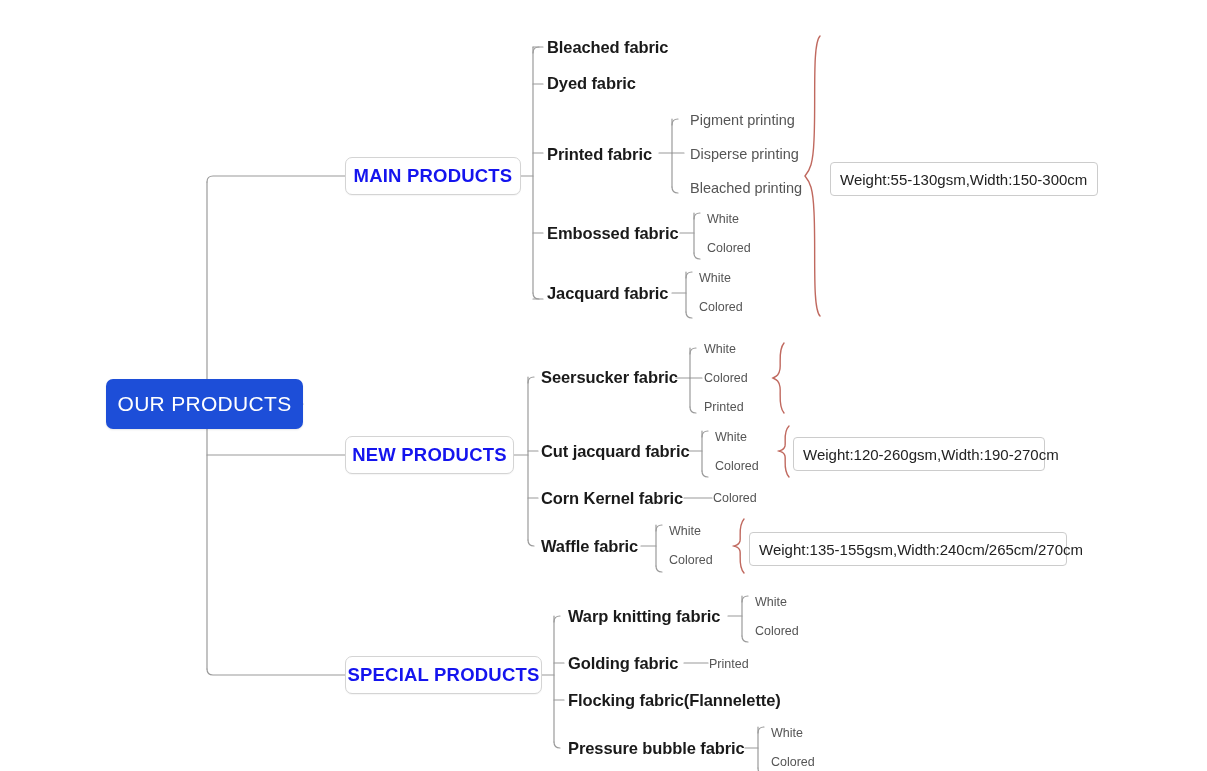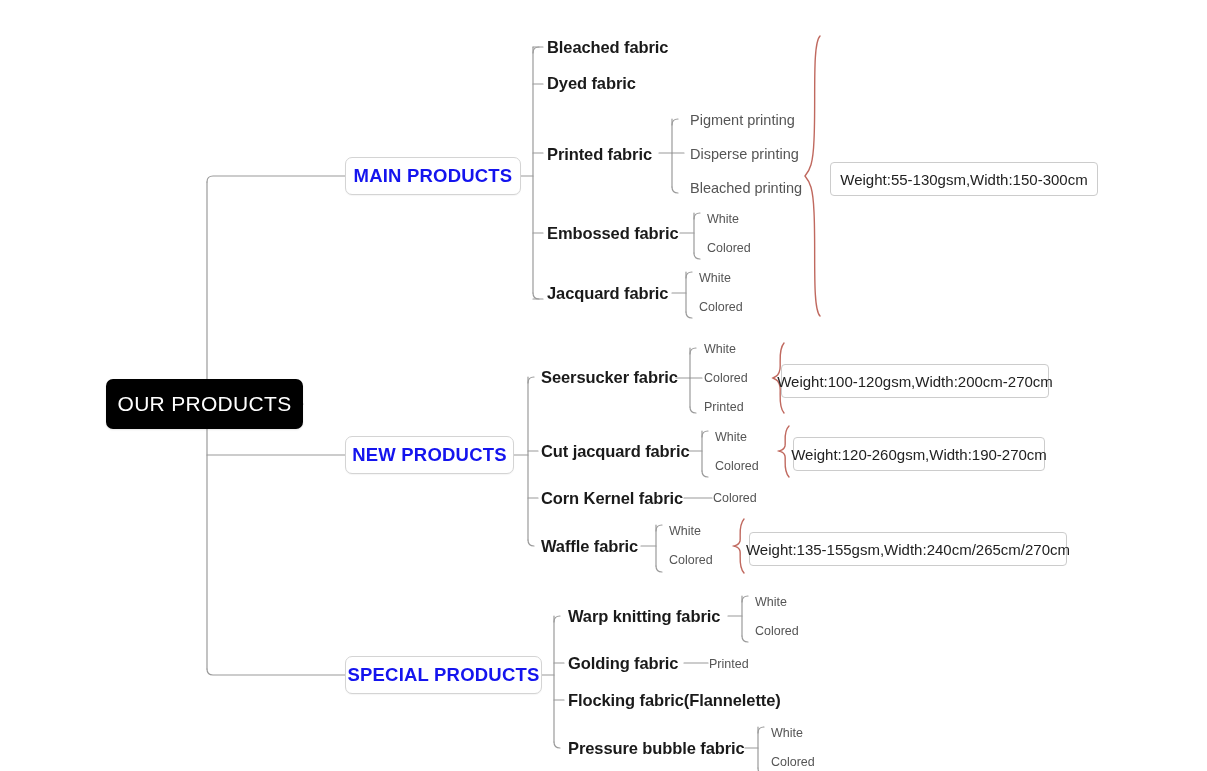--- a/index.html
+++ b/index.html
@@ -27,21 +27,21 @@
     height: 771px;
     pointer-events: none;
   }
   .node {
     position: absolute;
     box-sizing: border-box;
     white-space: nowrap;
   }
   
   .root-node {
-    background: #000000;
+    background: #1d4ed8;
     color: #ffffff;
     border-radius: 7px;
     font-size: 21px;
     font-weight: 400;
     letter-spacing: 0.3px;
     display: flex;
     align-items: center;
     justify-content: center;
     box-shadow: 0 1px 2px rgba(0,0,0,0.10);
   }
@@ -84,21 +84,20 @@
   .info-node {
     background: #ffffff;
     border: 1px solid #cccccc;
     border-radius: 4px;
     color: #222222;
     font-size: 15px;
     font-weight: 400;
     display: flex;
     align-items: center;
     padding: 16px 9px;
-    justify-content: center;
   }
 </style>
 </head>
 <body>
 
 <div id="canvas">
 
   <svg class="lines" viewBox="0 0 1207 771">
     <g fill="none" stroke="#9a9a9a" stroke-width="1.2" stroke-linecap="round" stroke-linejoin="round">
 
@@ -298,23 +297,20 @@
     <span>Colored</span>
   </div>
 
   <div class="node sub-node small" style="left:669px; top:523px; height:16px;">
     <span>White</span>
   </div>
   <div class="node sub-node small" style="left:669px; top:552px; height:16px;">
     <span>Colored</span>
   </div>
 
-  <div class="node info-node" style="left:781px; top:364px; width:268px; height:28px;">
-    <span>Weight:100-120gsm,Width:200cm-270cm</span>
-  </div>
   <div class="node info-node" style="left:793px; top:437px; width:252px; height:20px;">
     <span>Weight:120-260gsm,Width:190-270cm</span>
   </div>
   <div class="node info-node" style="left:749px; top:532px; width:318px; height:28px;">
     <span>Weight:135-155gsm,Width:240cm/265cm/270cm</span>
   </div>
 
   <div class="node prod-node" style="left:568px; top:606px; height:21px;">
     <span>Warp knitting fabric</span>
   </div>

